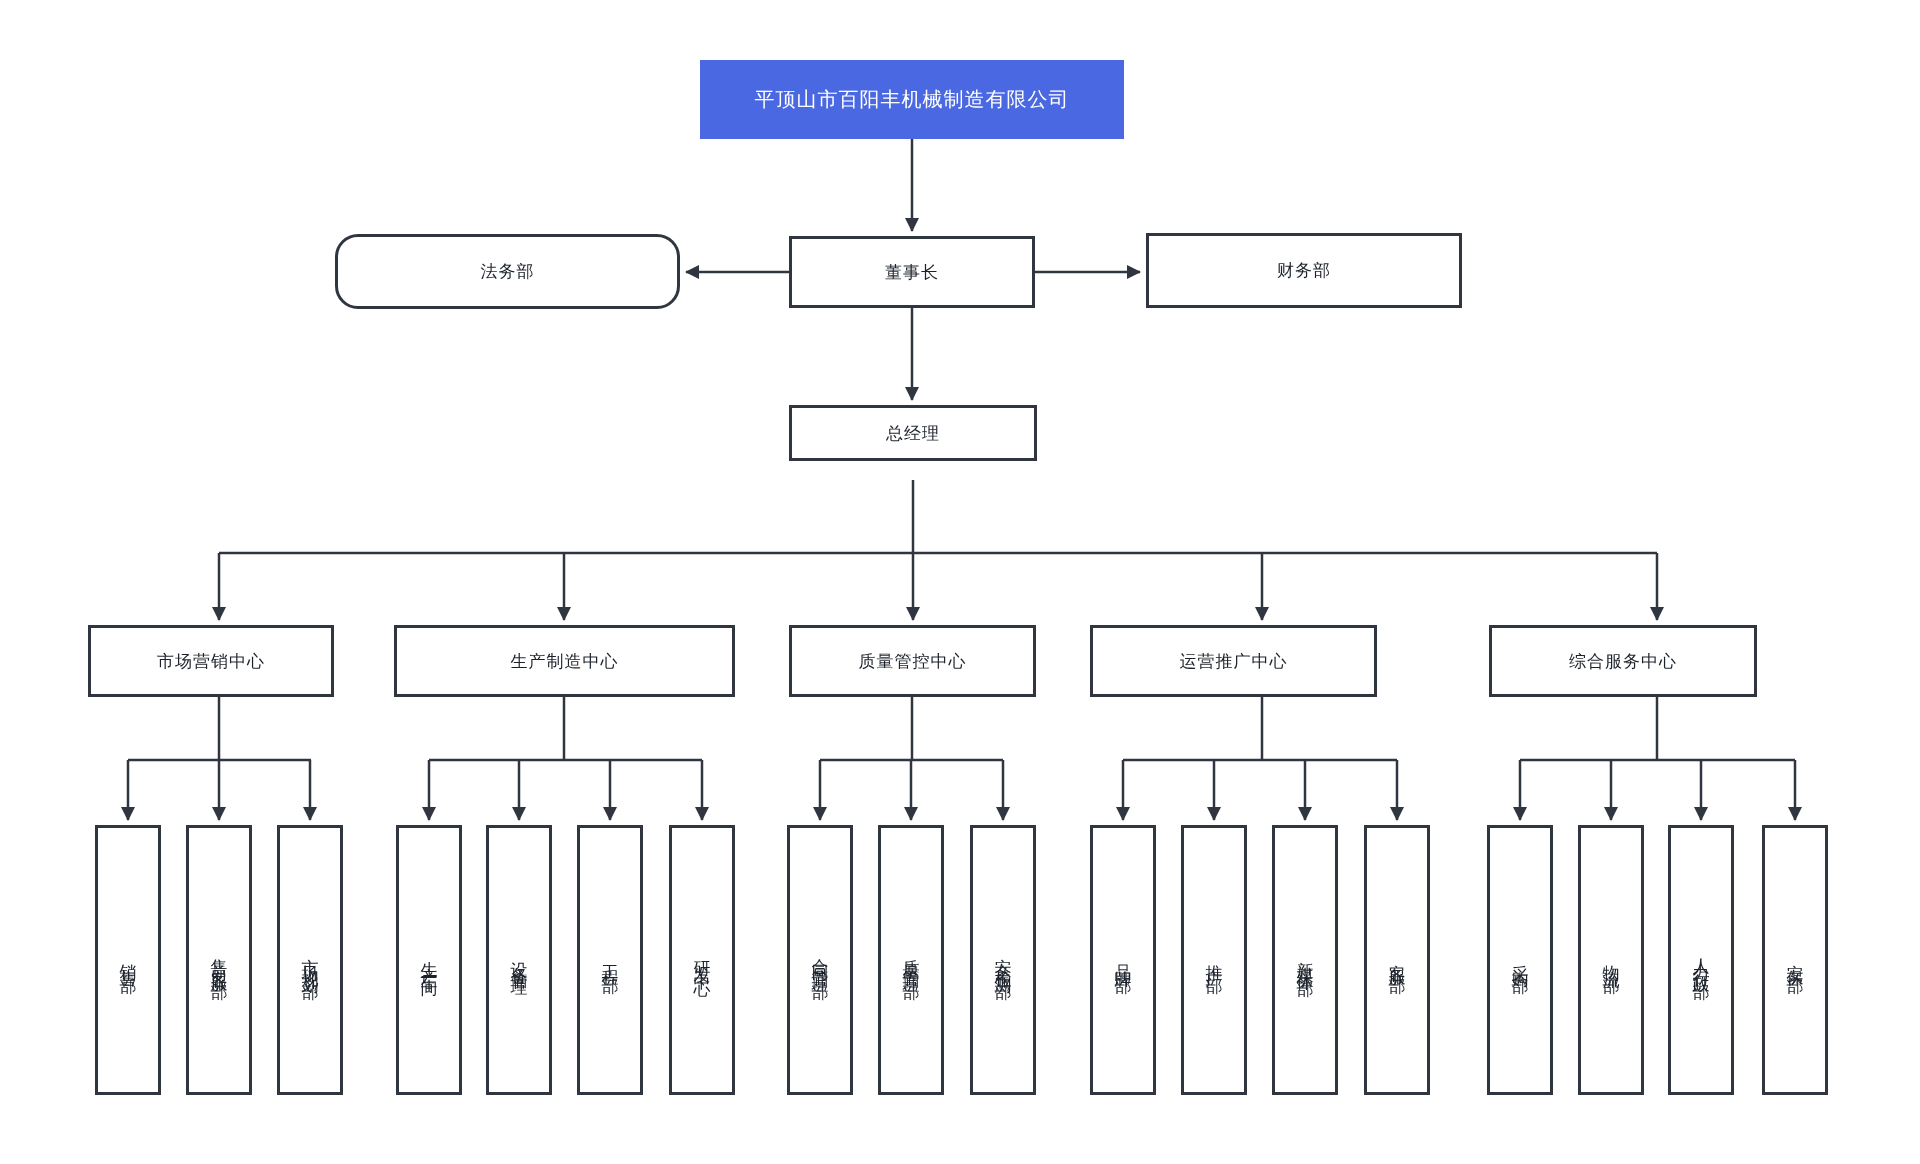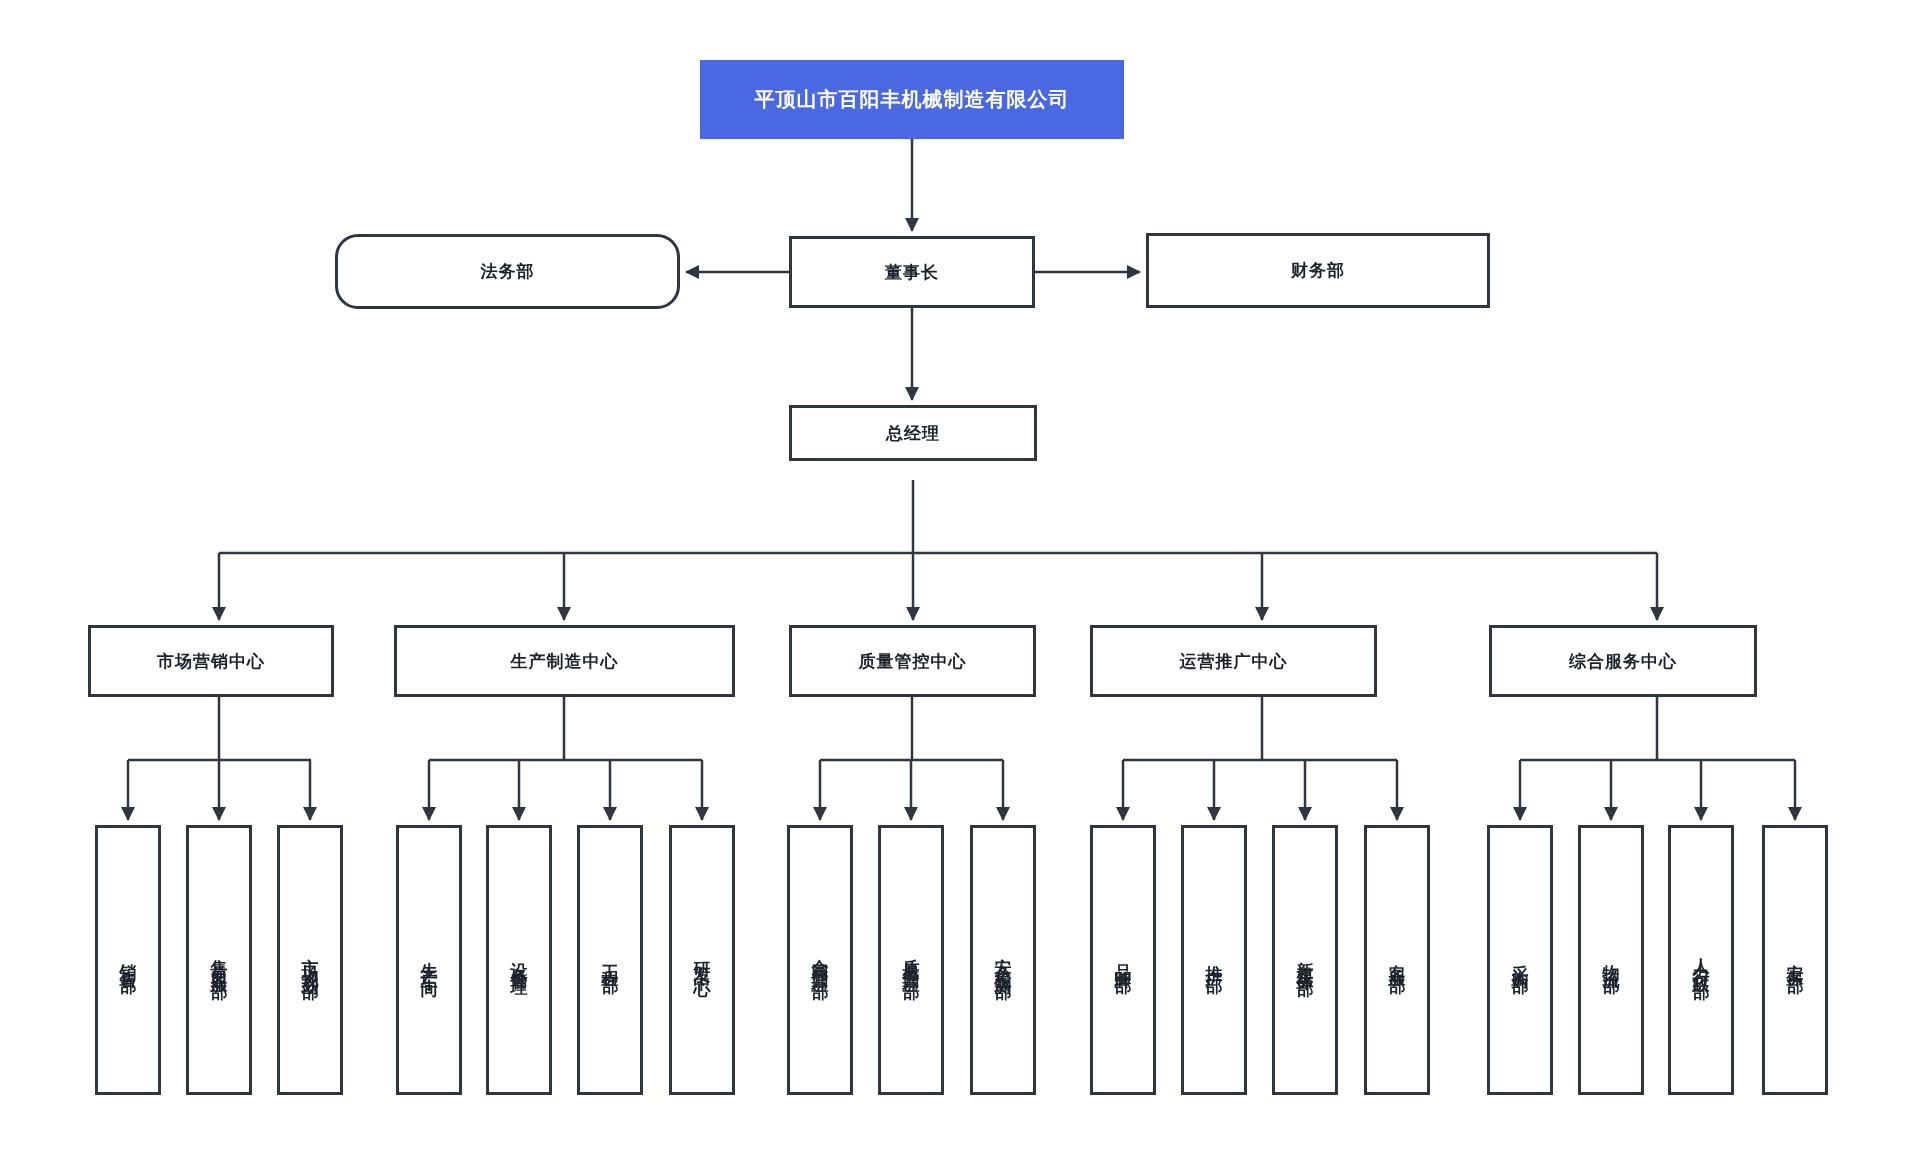--- a/index.html
+++ b/index.html
@@ -11,21 +11,21 @@
     overflow:hidden;
   }
   .connectors{position:absolute;left:0;top:0;width:1920px;height:1164px;}
   .node{
     position:absolute;
     background:#ffffff;
     border:3px solid #2f3640;
     box-sizing:border-box;
     display:flex;align-items:center;justify-content:center;
     color:#1c222b;
-    font-weight:bold;
+    font-weight:normal;
     font-size:17px;
     letter-spacing:1px;
     text-align:center;
   }
   .node.root{
     background:#4a68e1;
     border:none;
     color:#ffffff;
     font-size:20px;
     letter-spacing:1px;
@@ -33,21 +33,21 @@
   .dept span{
     writing-mode:vertical-rl;
     text-orientation:upright;
     letter-spacing:0.35em;
     line-height:1;
   }
   
   .root   {left:700px;  top:60px;  width:424px; height:79px;}
   .legal  {left:335px;  top:234px; width:345px; height:75px;border-radius:23px;}
   .chair  {left:789px;  top:236px; width:246px; height:72px;}
-  .finance{left:1146px; top:233px; width:344px; height:75px;}
+  .finance{left:1146px; top:233px; width:316px; height:75px;}
   .gm     {left:789px;  top:405px; width:248px; height:56px;}
   .center {top:625px; height:72px;}
   .c0{left:88px;   width:246px;}
   .c1{left:394px;  width:341px;}
   .c2{left:789px;  width:247px;}
   .c3{left:1090px; width:287px;}
   .c4{left:1489px; width:268px;}
   .dept{top:825px; height:270px; width:66px;}
   .d00{left:95px;}   .d01{left:186px;}  .d02{left:277px;}
   .d10{left:396px;}  .d11{left:486px;}  .d12{left:577px;}  .d13{left:669px;}

